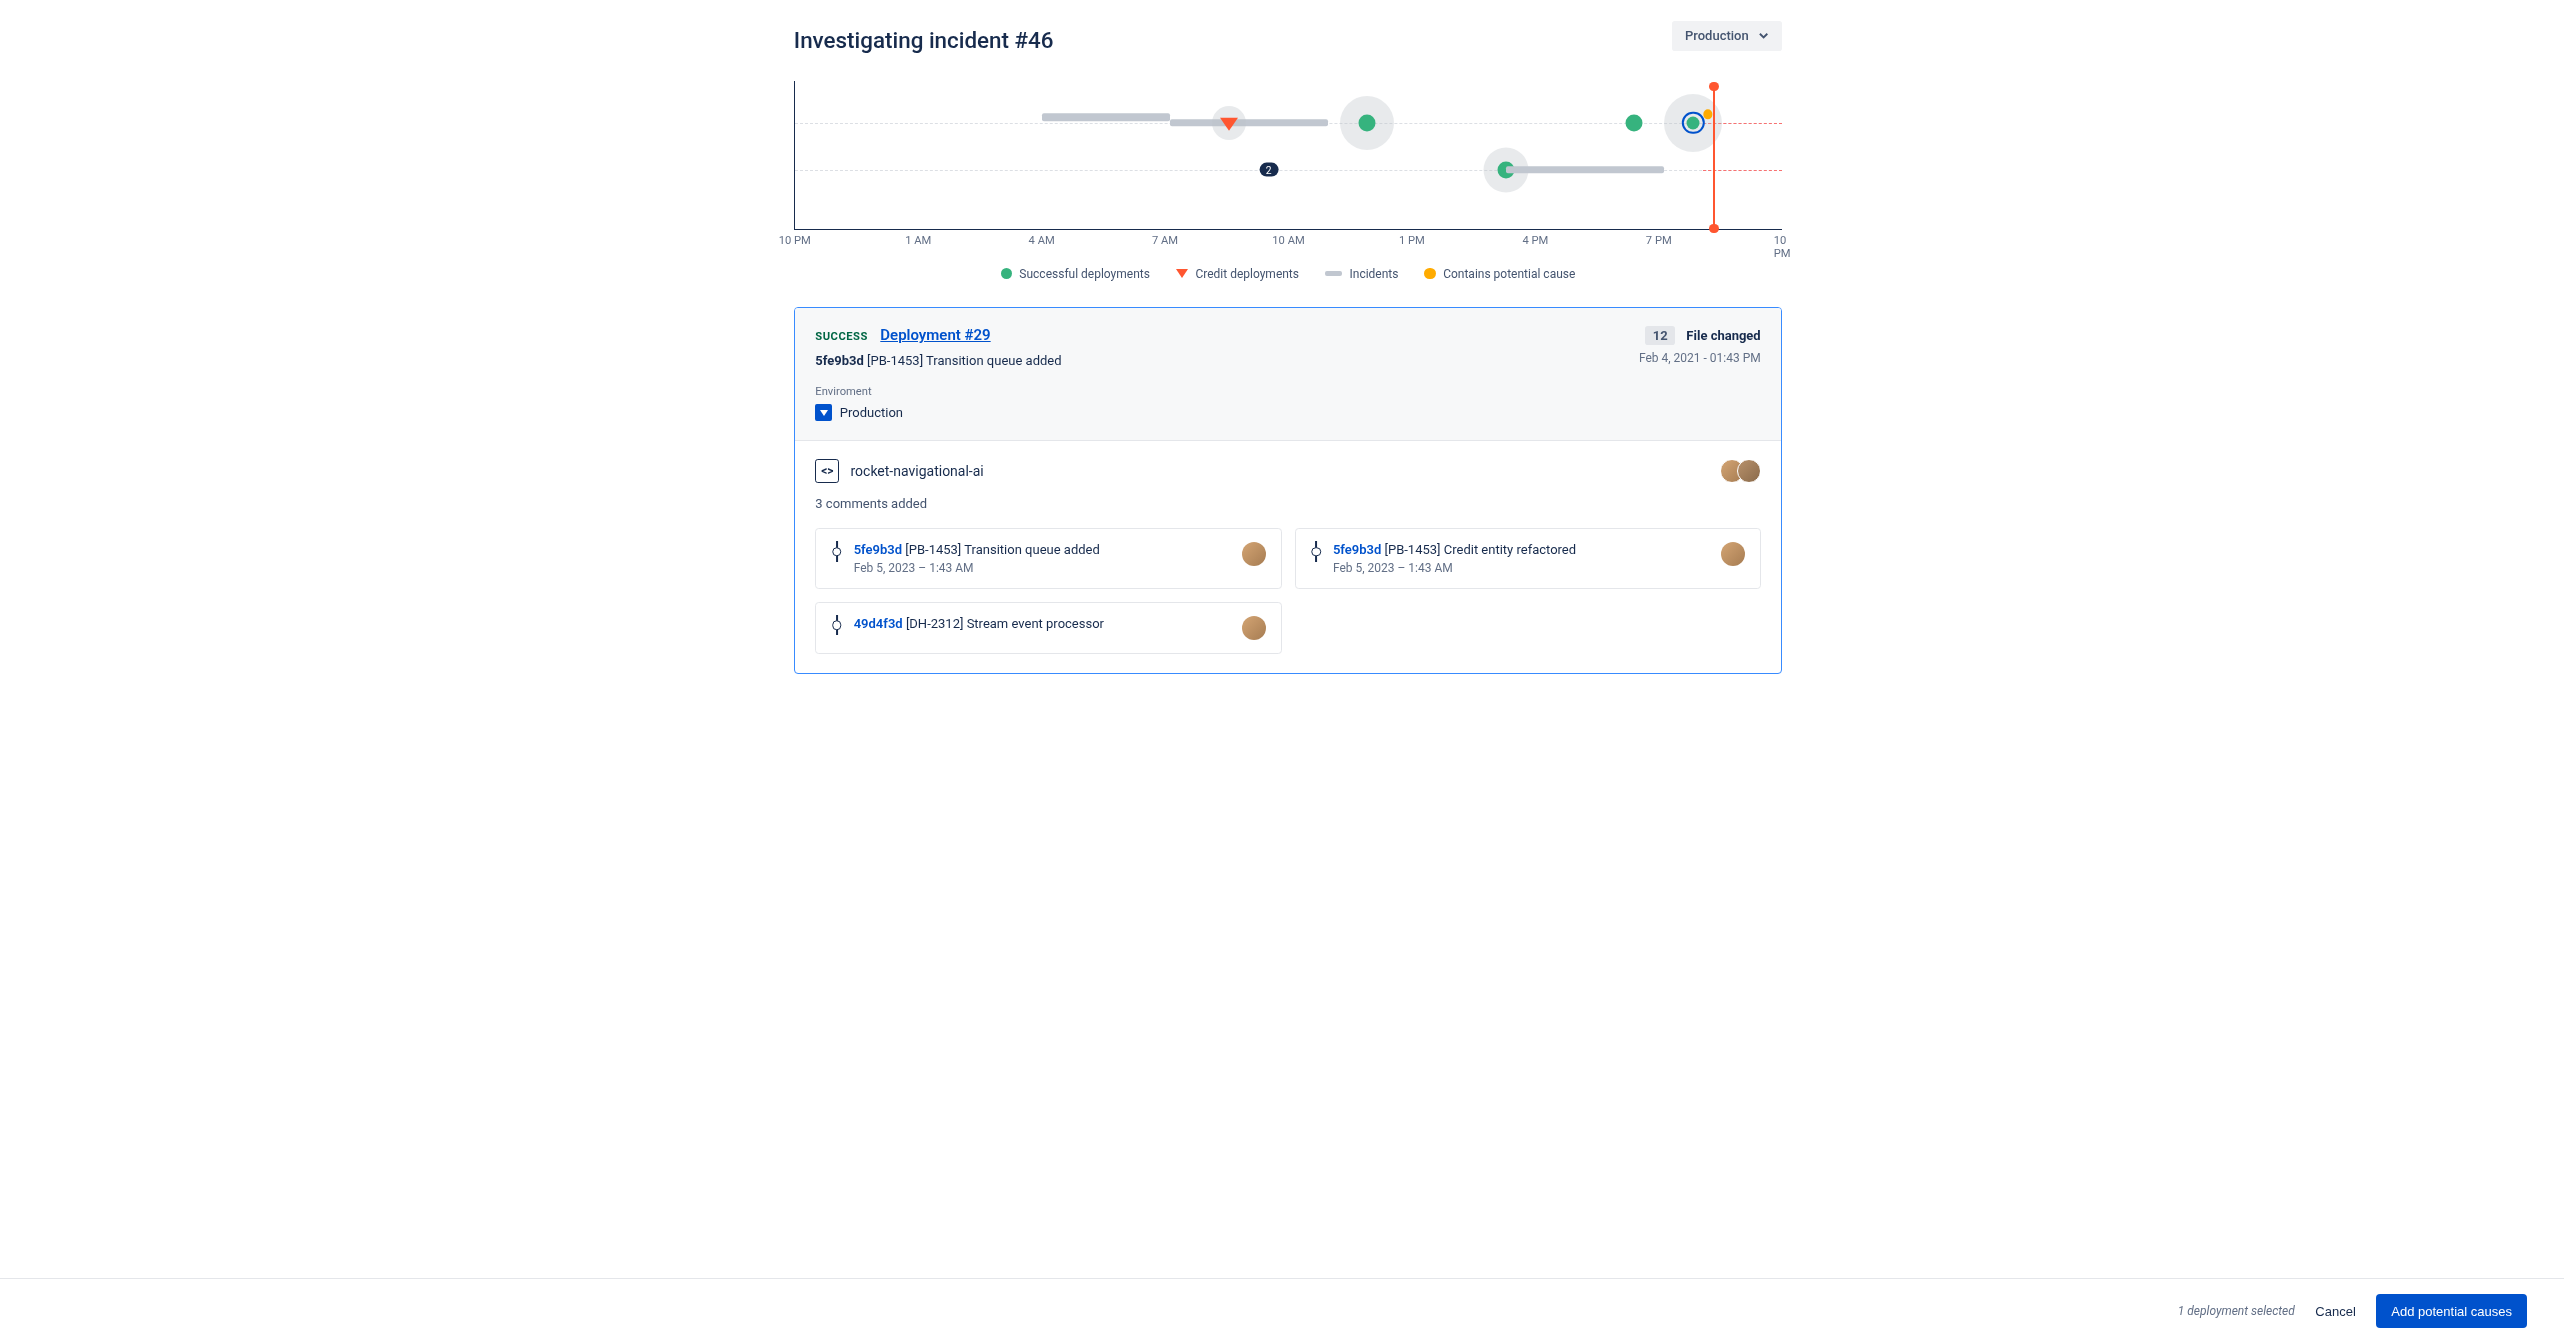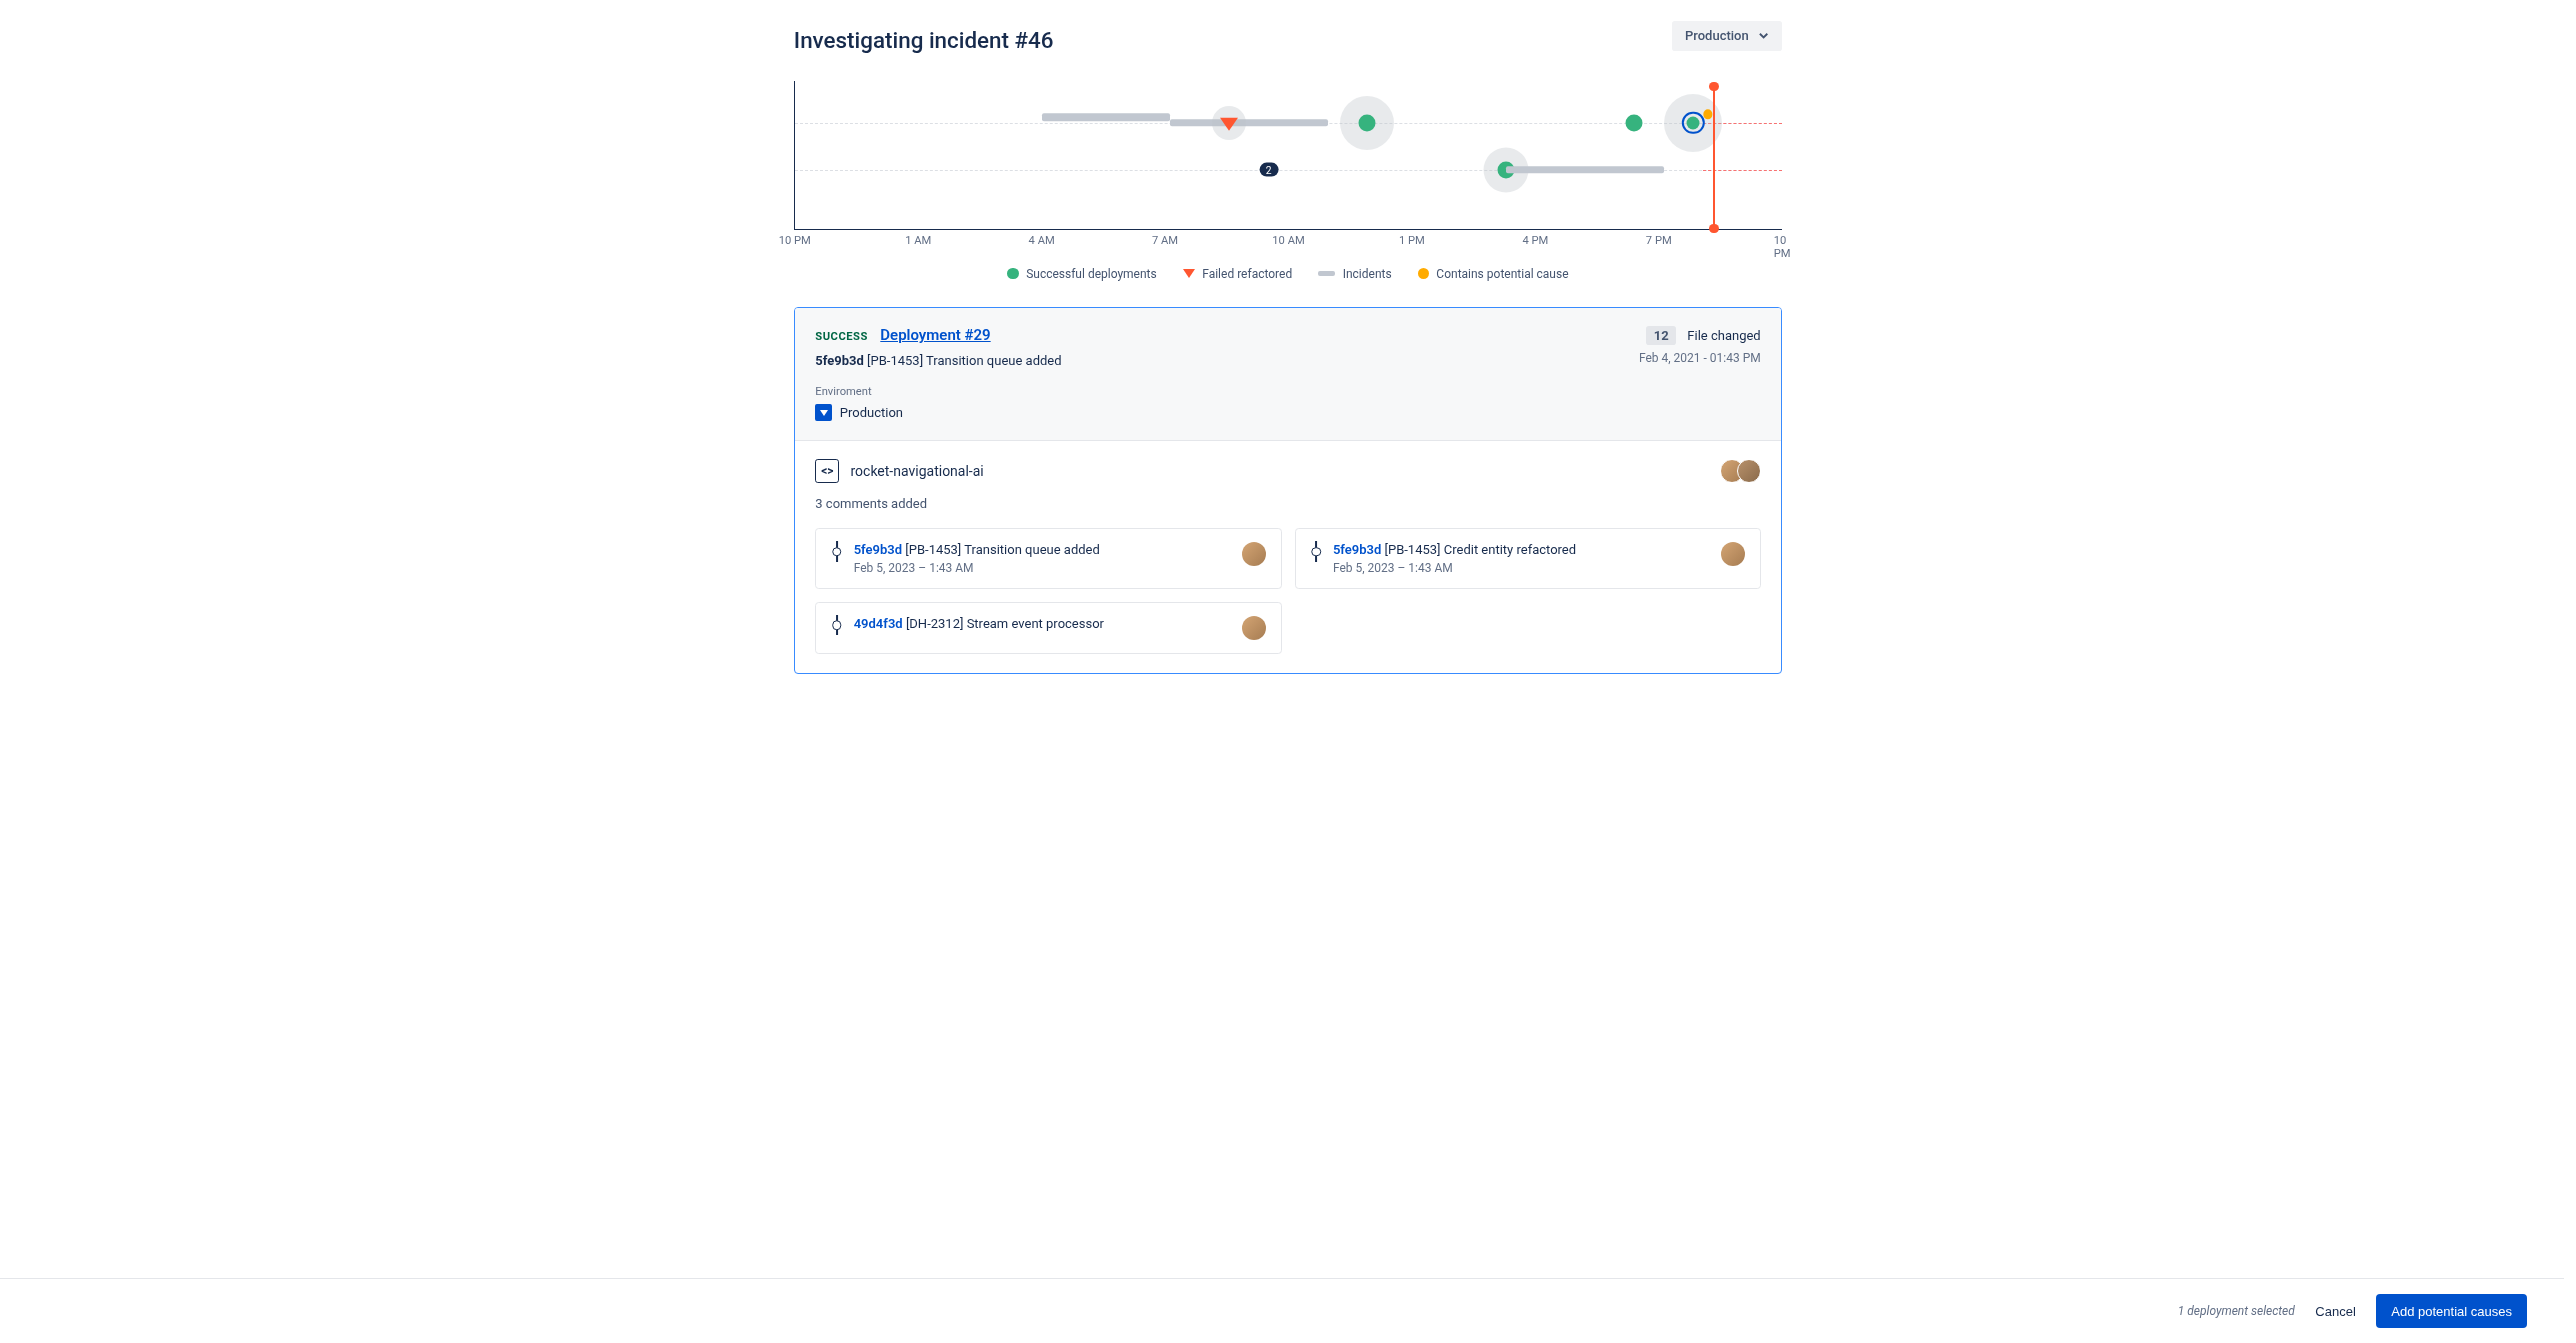--- a/index.html
+++ b/index.html
@@ -182,21 +182,21 @@
   .ticket-ref { color:#172B4D; }
   .commit-msg { }
   .dp-commit-line { margin-top:9.3px; }
   .env-label { color:#626F86; font-size:11.2px; margin-top:17px; }
   .env-value { display:flex; align-items:center; gap:7.5px; margin-top:5.6px; }
   .bb-icon { width:17px; height:17px; background:#0052CC; border-radius:1.9px; display:flex; align-items:center; justify-content:center; }
   .bb-icon::after { content:""; width:0;height:0;border-left:4.7px solid transparent;border-right:4.7px solid transparent;border-top:6.5px solid #fff; }
   .dp-right { text-align:right; }
   .file-count-row { display:flex; align-items:center; gap:11.2px; justify-content:flex-end; }
   .count-chip { background:#E4E6EA; border-radius:2.8px; padding:1.9px 7.5px; font-weight:700; color:#44546F; }
-  .file-changed { font-weight:400; }
+  .file-changed { font-weight:700; }
   .timestamp { color:#626F86; font-size:12px; margin-top:5.6px; }
 
   .dp-body { padding: 18.6px 20.5px; }
   .repo-row { display:flex; align-items:center; justify-content:space-between; }
   .repo-left { display:flex; align-items:center; gap:11.2px; }
   .repo-icon { width:24px; height:24px; border:1.9px solid #172B4D; border-radius:2.8px; display:flex; align-items:center; justify-content:center; font-size:12px; font-weight:700; color:#172B4D; }
   .repo-name { font-size:14px; }
   .avatars-stack { display:flex; }
   .avatar { width:24px; height:24px; border-radius:50%; border:1.9px solid #fff; margin-left:-7.5px; background:linear-gradient(135deg,#b8916b,#8a6a4a); }
   .avatar:first-child { margin-left:0; background:linear-gradient(135deg,#d4a574,#a67c52); }
@@ -299,21 +299,21 @@
     </div>
   </div>
 
   <div class="legend">
     <div class="legend-item">
         <span class="lg-dot"></span>
         <span>Successful deployments</span>
       </div>
     <div class="legend-item">
         <span class="lg-tri"></span>
-        <span>Failed refactored</span>
+        <span>Credit deployments</span>
       </div>
     <div class="legend-item">
         <span class="lg-bar"></span>
         <span>Incidents</span>
       </div>
     <div class="legend-item">
         <span class="lg-cause"></span>
         <span>Contains potential cause</span>
       </div>
   </div>

